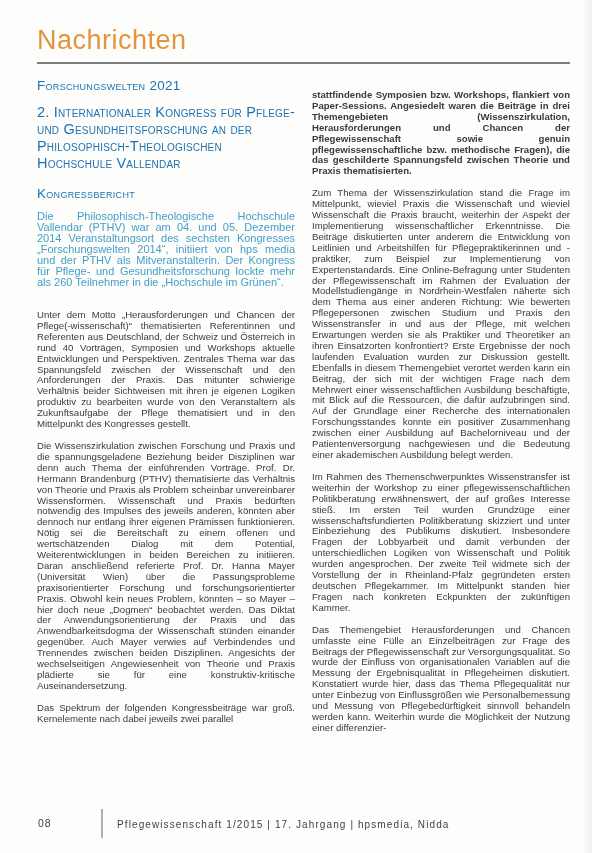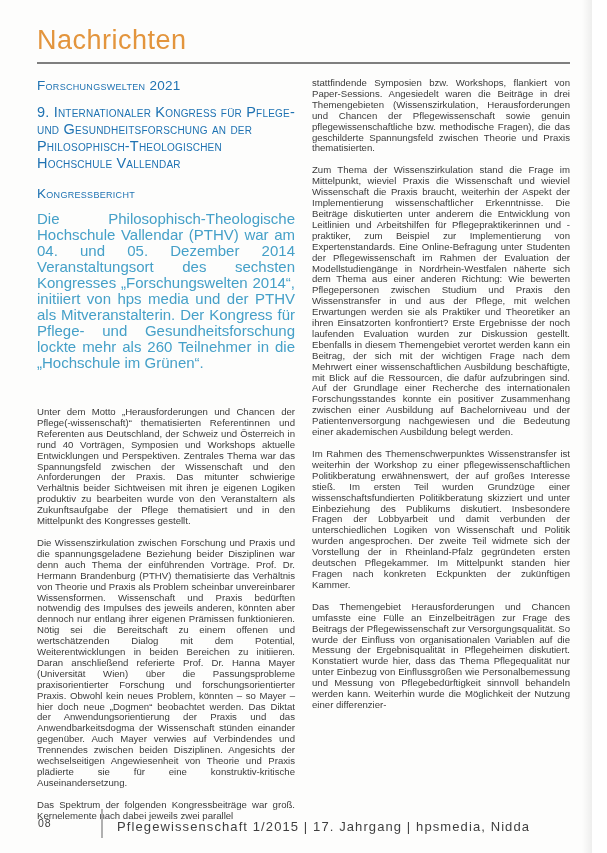--- a/index.html
+++ b/index.html
@@ -41,56 +41,56 @@
     font-variant:small-caps; font-weight:normal; letter-spacing:0.2px;
     color:#1e72b2;
   }
   .article-subtitle {
     margin:14px 0 0 0; font-size:13.5px; line-height:15px;
     font-variant:small-caps; font-weight:normal; letter-spacing:0.3px;
     color:#1e72b2;
   }
   .lead {
     margin:10px 0 12px 0;
-    font-size:15px; line-height:16px; text-align:justify;
+    font-size:11px; line-height:11px; text-align:justify;
     color:#45a0c8; hyphens:auto;
   }
   .body-para {
     margin:11px 0 0 0;
     font-size:9.6px; line-height:10.9px; text-align:justify;
     color:#3b3b3b; hyphens:auto;
   }
-  .first-after-lead { margin-top:36px; }
-  .col .body-para:first-child { margin-top:0; }
+  .first-after-lead { margin-top:22px; }
+  .col .body-para:first-child { margin-top:12px;font-weight:bold; }
   .footer-number {
     position:absolute; left:38px; top:817px;
     font-size:10.5px; letter-spacing:1px; color:#3f3f3f;
   }
   .footer-divider {
     position:absolute; left:101px; top:809px; width:2px; height:29px;
     background:#b0b0b0;
   }
   .footer-text {
     position:absolute; left:117px; top:819px;
-    font-size:13px; letter-spacing:1.1px; color:#3f3f3f;
+    font-size:10px; letter-spacing:1.1px; color:#3f3f3f;
   }
 </style>
 </head>
 <body>
 
 <div class="page">
 
   <h1 class="page-title">Nachrichten</h1>
   <div class="title-rule"></div>
 
   <div class="columns">
 
     <div class="col">
       <h2 class="kicker">Forschungswelten 2021</h2>
-      <h2 class="article-title">9. Internationaler Kongress für Pflege- und Gesundheitsforschung an der Philosophisch-Theologischen Hochschule Vallendar</h2>
+      <h2 class="article-title">2. Internationaler Kongress für Pflege- und Gesundheitsforschung an der Philosophisch-Theologischen Hochschule Vallendar</h2>
       <h3 class="article-subtitle">Kongressbericht</h3>
       <p class="lead">Die Philosophisch-Theologische Hochschule Vallendar (PTHV) war am 04. und 05. Dezember 2014 Veranstaltungsort des sechsten Kongresses „Forschungswelten 2014“, initiiert von hps media und der PTHV als Mitveranstalterin. Der Kongress für Pflege- und Gesundheitsforschung lockte mehr als 260 Teilnehmer in die „Hochschule im Grünen“.</p>
       <p class="body-para first-after-lead">Unter dem Motto „Herausforderungen und Chancen der Pflege(-wissenschaft)“ thematisierten Referentinnen und Referenten aus Deutschland, der Schweiz und Österreich in rund 40 Vorträgen, Symposien und Workshops aktuelle Entwicklungen und Perspektiven. Zentrales Thema war das Spannungsfeld zwischen der Wissenschaft und den Anforderungen der Praxis. Das mitunter schwierige Verhältnis beider Sichtweisen mit ihren je eigenen Logiken produktiv zu bearbeiten wurde von den Veranstaltern als Zukunftsaufgabe der Pflege thematisiert und in den Mittelpunkt des Kongresses gestellt.</p>
       <p class="body-para">Die Wissenszirkulation zwischen Forschung und Praxis und die spannungsgeladene Beziehung beider Disziplinen war denn auch Thema der einführenden Vorträge. Prof. Dr. Hermann Brandenburg (PTHV) thematisierte das Verhältnis von Theorie und Praxis als Problem scheinbar unvereinbarer Wissensformen. Wissenschaft und Praxis bedürften notwendig des Impulses des jeweils anderen, könnten aber dennoch nur entlang ihrer eigenen Prämissen funktionieren. Nötig sei die Bereitschaft zu einem offenen und wertschätzenden Dialog mit dem Potential, Weiterentwicklungen in beiden Bereichen zu initiieren. Daran anschließend referierte Prof. Dr. Hanna Mayer (Universität Wien) über die Passungsprobleme praxisorientierter Forschung und forschungsorientierter Praxis. Obwohl kein neues Problem, könnten – so Mayer – hier doch neue „Dogmen“ beobachtet werden. Das Diktat der Anwendungsorientierung der Praxis und das Anwendbarkeitsdogma der Wissenschaft stünden einander gegenüber. Auch Mayer verwies auf Verbindendes und Trennendes zwischen beiden Disziplinen. Angesichts der wechselseitigen Angewiesenheit von Theorie und Praxis plädierte sie für eine konstruktiv-kritische Auseinandersetzung.</p>
       <p class="body-para">Das Spektrum der folgenden Kongressbeiträge war groß. Kernelemente nach dabei jeweils zwei parallel</p>
     </div>
 
     <div class="col">
       <p class="body-para">stattfindende Symposien bzw. Workshops, flankiert von Paper-Sessions. Angesiedelt waren die Beiträge in drei Themengebieten (Wissenszirkulation, Herausforderungen und Chancen der Pflegewissenschaft sowie genuin pflegewissenschaftliche bzw. methodische Fragen), die das geschilderte Spannungsfeld zwischen Theorie und Praxis thematisierten.</p>
       <p class="body-para">Zum Thema der Wissenszirkulation stand die Frage im Mittelpunkt, wieviel Praxis die Wissenschaft und wieviel Wissenschaft die Praxis braucht, weiterhin der Aspekt der Implementierung wissenschaftlicher Erkenntnisse. Die Beiträge diskutierten unter anderem die Entwicklung von Leitlinien und Arbeitshilfen für Pflegepraktikerinnen und -praktiker, zum Beispiel zur Implementierung von Expertenstandards. Eine Online-Befragung unter Studenten der Pflegewissenschaft im Rahmen der Evaluation der Modellstudiengänge in Nordrhein-Westfalen näherte sich dem Thema aus einer anderen Richtung: Wie bewerten Pflegepersonen zwischen Studium und Praxis den Wissenstransfer in und aus der Pflege, mit welchen Erwartungen werden sie als Praktiker und Theoretiker an ihren Einsatzorten konfrontiert? Erste Ergebnisse der noch laufenden Evaluation wurden zur Diskussion gestellt. Ebenfalls in diesem Themengebiet verortet werden kann ein Beitrag, der sich mit der wichtigen Frage nach dem Mehrwert einer wissenschaftlichen Ausbildung beschäftigte, mit Blick auf die Ressourcen, die dafür aufzubringen sind. Auf der Grundlage einer Recherche des internationalen Forschungsstandes konnte ein positiver Zusammenhang zwischen einer Ausbildung auf Bachelorniveau und der Patientenversorgung nachgewiesen und die Bedeutung einer akademischen Ausbildung belegt werden.</p>

